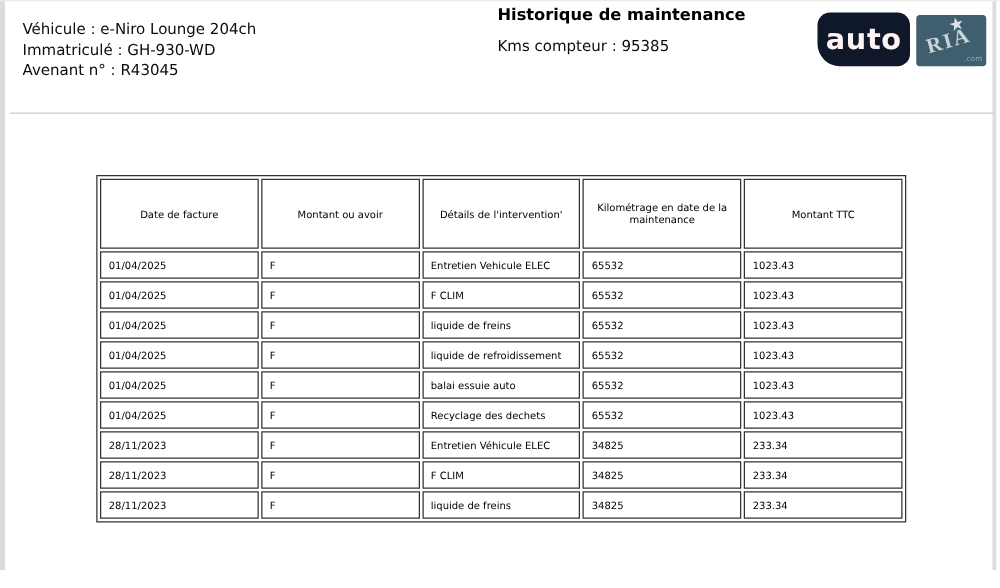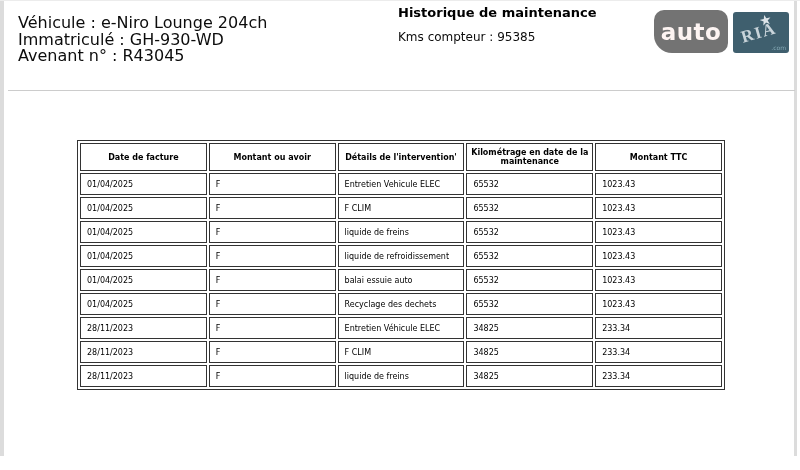--- a/index.html
+++ b/index.html
@@ -6,27 +6,27 @@
   body {
     width:800px; height:470px; position:relative; overflow:hidden;
     background:#ffffff; color:#111;
     font-family:"DejaVu Sans","Liberation Sans",sans-serif;
   }
   .edge-left  { position:absolute; left:0; top:0; width:4px; height:456px; background:#dcdcdc; }
   .edge-right { position:absolute; left:794px; top:0; width:3px; height:456px; background:#dcdcdc; }
   .edge-top   { position:absolute; left:0; top:0; width:800px; height:1px; background:#ececec; }
   .hdr-divider{ position:absolute; left:8px; top:90px; width:787px; height:1px; background:#cccccc; }
 
-  .vehicle-info { position:absolute; left:18px; top:15px; font-size:16px; line-height:16.5px; color:#0c0c0c; }
+  .vehicle-info { position:absolute; left:18px; top:15px; font-size:12px; line-height:16.5px; color:#0c0c0c; }
   .maint-title  { position:absolute; left:398px; top:5px; font-size:13px; font-weight:bold; color:#000; }
   .maint-info   { position:absolute; left:398px; top:29px; font-size:12px; line-height:17px; color:#0c0c0c; }
 
   .logo-auto {
     position:absolute; left:654px; top:10px; width:74px; height:43px;
-    background:#737373; border-radius:10px 10px 10px 18px;
+    background:#0f172a; border-radius:10px 10px 10px 18px;
     display:flex; align-items:center; justify-content:center;
     color:#fdf4f2; font-size:23px; font-weight:bold; letter-spacing:0.5px;
   }
   .logo-ria {
     position:absolute; left:733px; top:12px; width:56px; height:41px;
     background:#3f5f6e; border-radius:3px; overflow:hidden;
   }
   .ria-star { position:absolute; left:26px; top:0px; color:#dde4e8; font-size:14px; transform:rotate(-14deg); }
   .ria-text {
     position:absolute; left:8px; top:11px;
@@ -35,22 +35,22 @@
   }
   .ria-tld  { position:absolute; right:3px; bottom:2px; font-size:6px; color:#86aab6; }
 
   .table-wrap { position:absolute; left:77px; top:140px; width:648px; }
   table.report {
     width:100%; table-layout:fixed;
     border-collapse:separate; border-spacing:2px;
     border:1px solid #333; background:#fff;
   }
   table.report th {
-    border:1px solid #333; font-size:8px; font-weight:bold; color:#000;
-    text-align:center; vertical-align:middle; height:24px; padding:1px 3px;
+    border:1px solid #333; font-size:8px; font-weight:normal; color:#000;
+    text-align:center; vertical-align:middle; height:24px; padding:15px 3px;
   }
   table.report td {
     border:1px solid #333; font-size:8px; color:#000;
     text-align:left; vertical-align:middle; height:18px; padding:1px 2px 1px 6px;
     white-space:nowrap; overflow:hidden;
   }
 </style>
 </head>
 <body>
 

